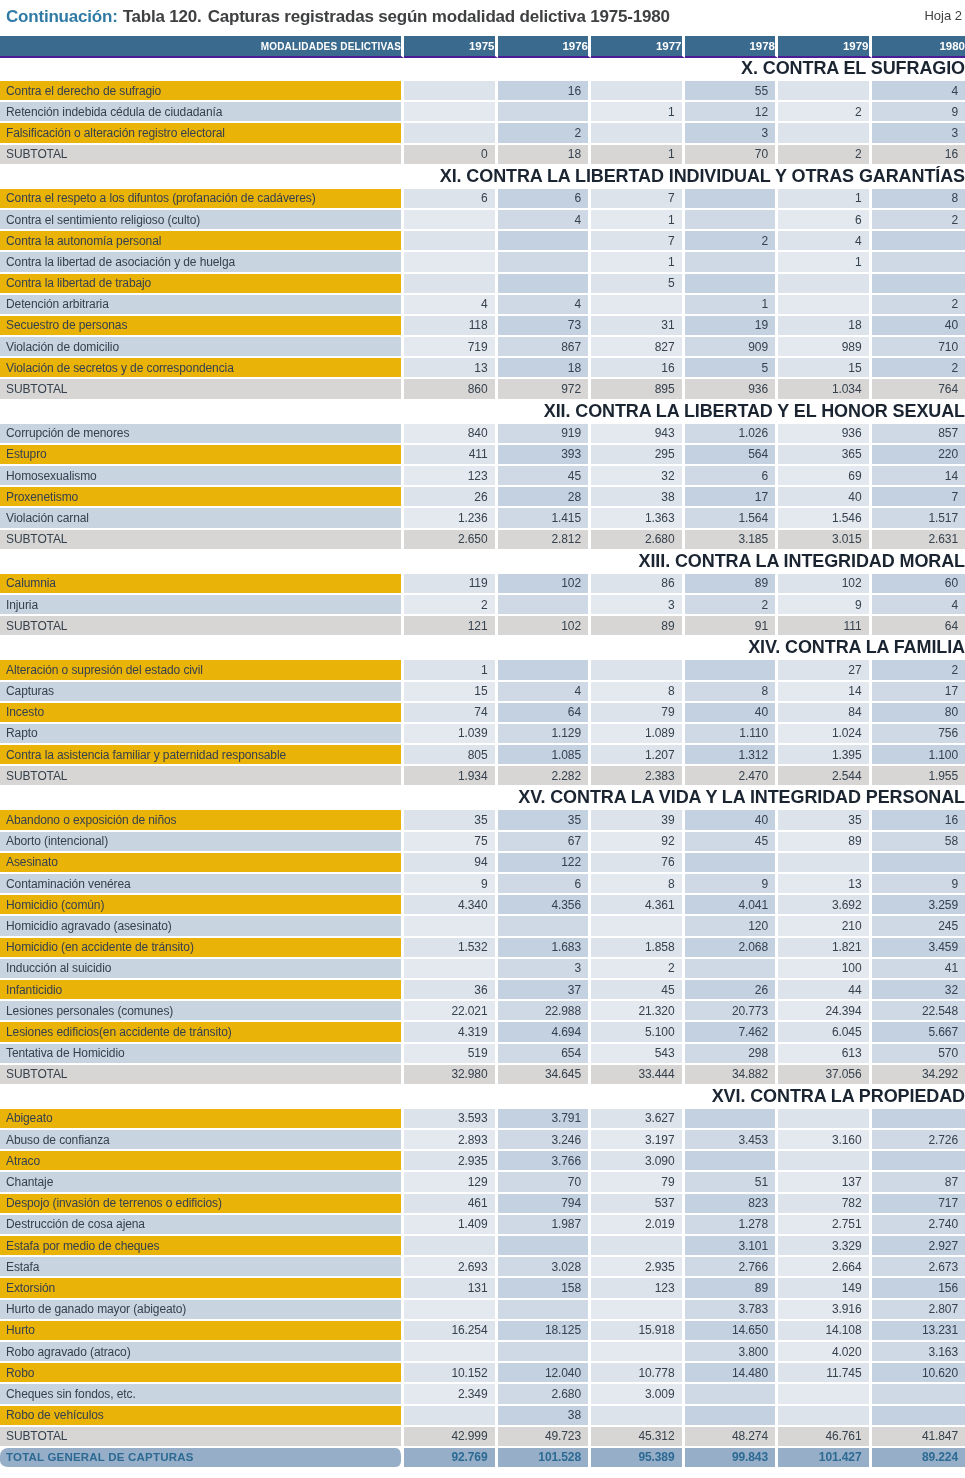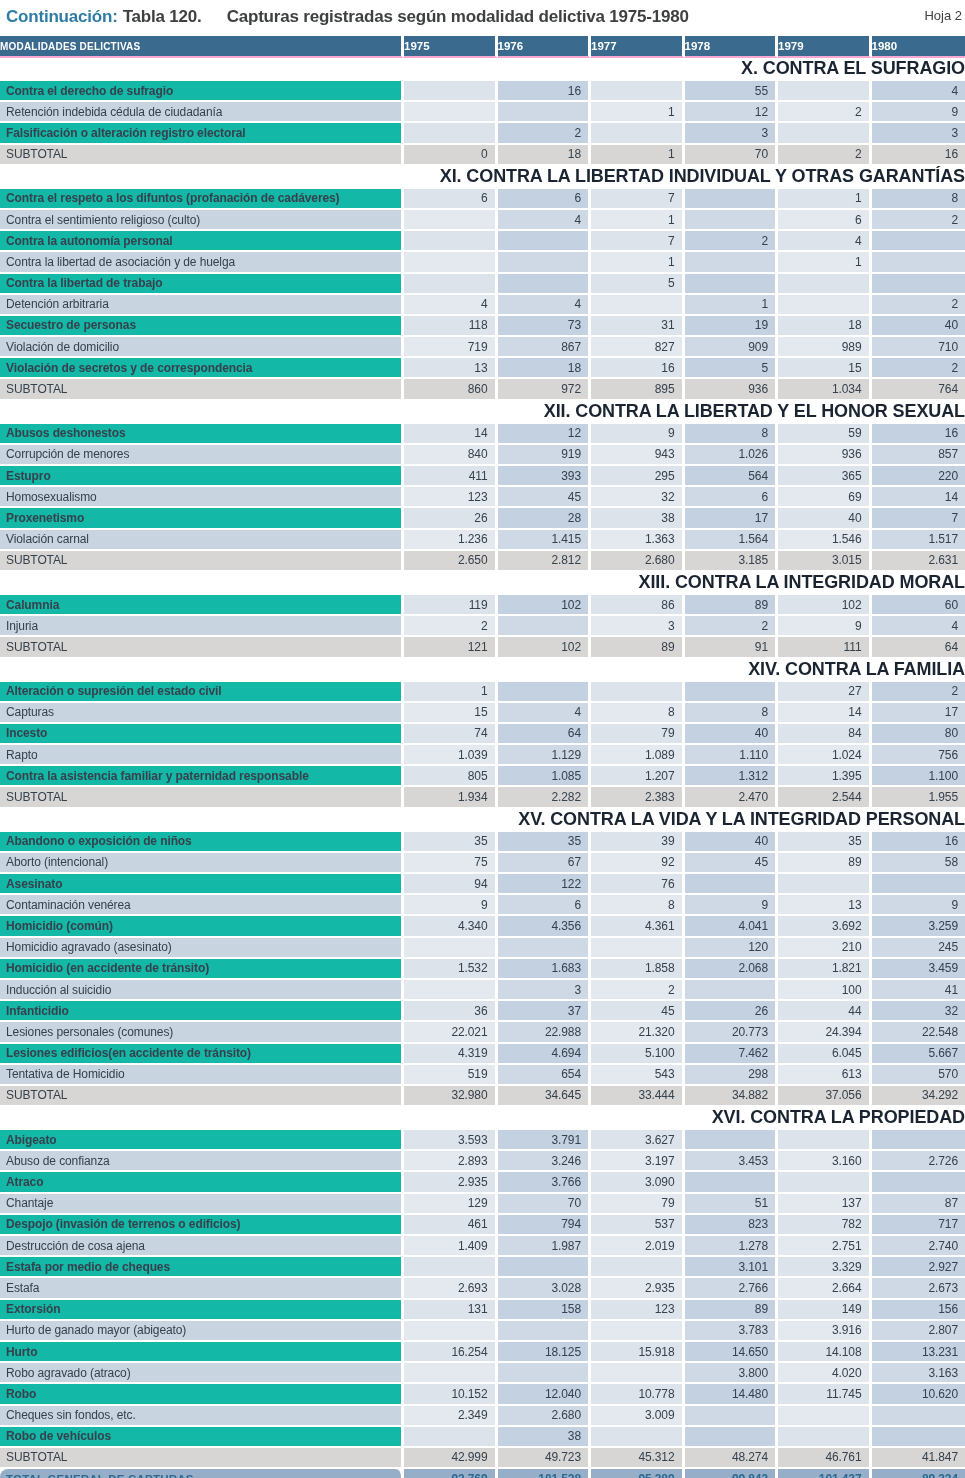--- a/index.html
+++ b/index.html
@@ -3,43 +3,43 @@
 <meta charset="utf-8">
 <style>
   html,body{margin:0;padding:0;background:#fff;}
   body{width:965px;font-family:"Liberation Sans","DejaVu Sans",sans-serif;-webkit-font-smoothing:antialiased;}
   .page{width:965px;}
 
   
   .titlebar{display:flex;justify-content:space-between;align-items:flex-start;padding:7px 3px 8px 6px;height:21px;}
   .title{font-size:17px;font-weight:bold;color:#3f4042;white-space:nowrap;letter-spacing:-0.2px;}
   .title .prefix{color:#2F7BA6;margin-right:5px;}
-  .title .tnum{margin-right:25px;}
+  .title .tnum{margin-right:6px;}
   .hoja{font-size:13px;color:#3f4042;padding-top:1px;}
 
   
   table{border-collapse:separate;border-spacing:0;width:965px;table-layout:fixed;}
   col.c-label{width:404px;}
   col.c-year{width:93.5px;}
 
   th{background:var(--header-bg,#3A6A8E);color:#fff;font-weight:bold;height:20px;
-     border-right:3px solid #fff;border-bottom:2px solid #f9a8d4;padding:0;
-     font-size:11.5px;text-align:left;vertical-align:middle;}
+     border-right:3px solid #fff;border-bottom:2px solid #4c1d95;padding:0;
+     font-size:11.5px;text-align:right;vertical-align:middle;}
   th:last-child{border-right:none;}
   th.label-h{font-size:10px;letter-spacing:0.2px;}
 
   td{height:19.2px;padding:0;font-size:12px;color:#36414E;vertical-align:middle;
      border-right:3px solid #fff;border-bottom:2px solid #fff;letter-spacing:-0.1px;
      white-space:nowrap;overflow:hidden;}
   td:last-child{border-right:none;}
   td.label{text-align:left;padding-left:6px;}
   td.v{text-align:right;padding-right:7px;}
 
   
-  tr.r0 td.label{background:#14b8a6;font-weight:bold;}
+  tr.r0 td.label{background:#eab308;}
   tr.r1 td.label{background:#C9D4E1;}
   tr.r0 td.c0{background:#DCE3EB;}
   tr.r1 td.c0{background:#E4E9EF;}
   tr.r0 td.c1{background:#C3D1E0;}
   tr.r1 td.c1{background:#CED9E5;}
 
   tr.section td{background:#fff;border-right:none;font-weight:bold;color:#1B2532;
                 font-size:18px;padding-left:4px;letter-spacing:-0.1px;text-align:right;}
 
   tr.subtotal td{background:#D7D6D4;}
@@ -210,29 +210,20 @@
           <td class="v c0">860</td>
           <td class="v c1">972</td>
           <td class="v c0">895</td>
           <td class="v c1">936</td>
           <td class="v c0">1.034</td>
           <td class="v c1">764</td>
         </tr>
         <tr class="section">
           <td colspan="7">XII. CONTRA LA LIBERTAD Y EL HONOR SEXUAL</td>
         </tr>
-        <tr class="data r0">
-          <td class="label">Abusos deshonestos</td>
-          <td class="v c0">14</td>
-          <td class="v c1">12</td>
-          <td class="v c0">9</td>
-          <td class="v c1">8</td>
-          <td class="v c0">59</td>
-          <td class="v c1">16</td>
-        </tr>
         <tr class="data r1">
           <td class="label">Corrupción de menores</td>
           <td class="v c0">840</td>
           <td class="v c1">919</td>
           <td class="v c0">943</td>
           <td class="v c1">1.026</td>
           <td class="v c0">936</td>
           <td class="v c1">857</td>
         </tr>
         <tr class="data r0">

